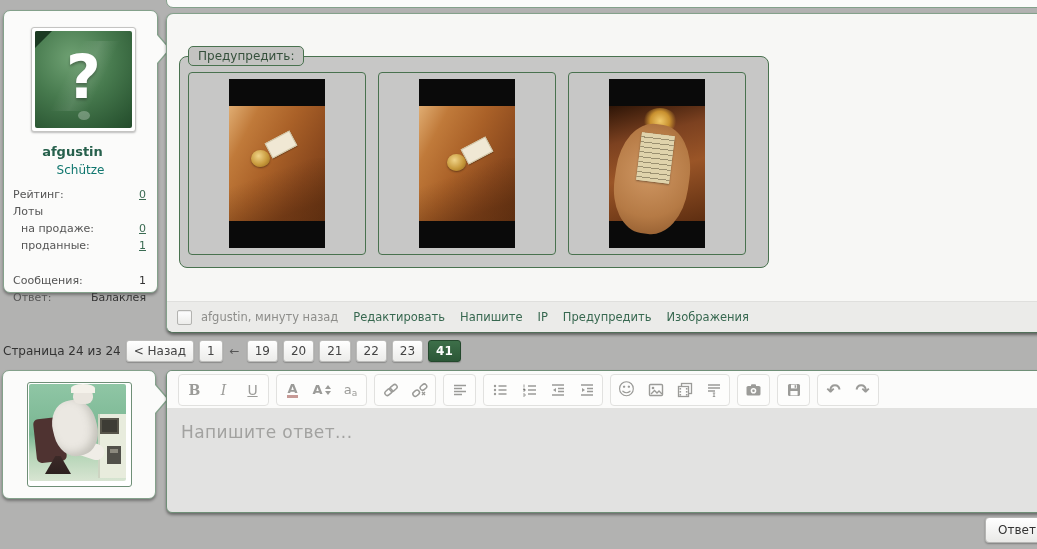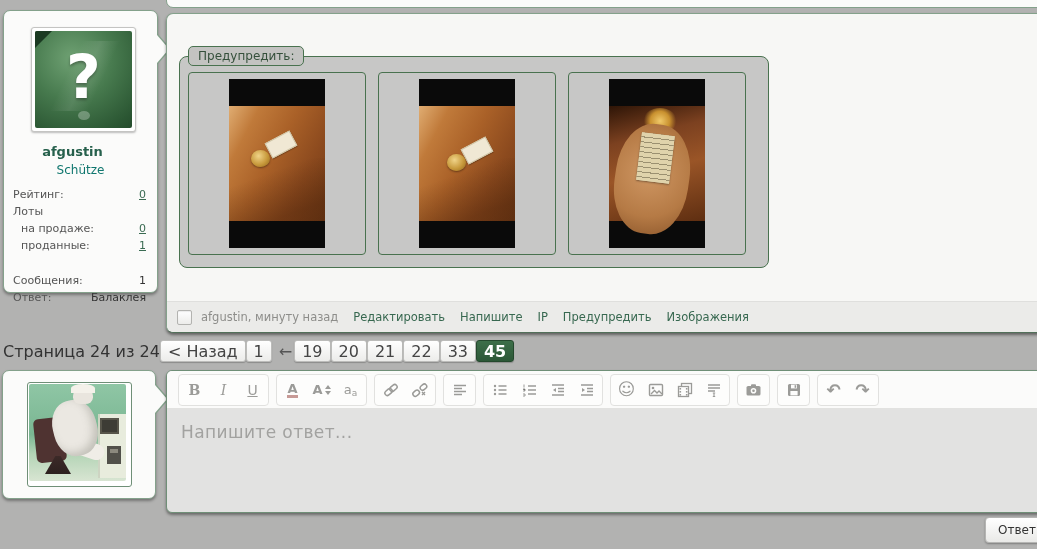--- a/index.html
+++ b/index.html
@@ -85,23 +85,23 @@
     background-image:repeating-linear-gradient(#e0d3ab 0 4px,#9b9070 4px 5px);}
   .glow{position:absolute;left:34px;top:2px;width:34px;height:26px;border-radius:50%;
     background:radial-gradient(circle,#f0c96a 0%,#c9912f 45%,transparent 75%);}
   .post-footer{position:absolute;left:0;right:0;bottom:0;height:30px;background:#ebebe9;
     border-top:1px solid #dfdfdd;border-radius:0 0 7px 7px;display:flex;align-items:center;padding-left:10px;}
   .chk{width:13px;height:13px;border:1px solid #b3b3b0;border-radius:2px;
     background:linear-gradient(#ffffff,#ececea);box-shadow:inset 0 1px 1px rgba(0,0,0,.08);cursor:pointer;}
   .author-time{margin-left:9px;font-size:11.5px;color:#8d8d8a;cursor:pointer;}
   .foot-link{margin-left:15px;font-size:11.5px;color:#376850;cursor:pointer;}
   
-  .pagination{position:absolute;left:3px;top:340px;height:22px;display:flex;align-items:center;font-size:16px;color:#333;}
+  .pagination{position:absolute;left:3px;top:340px;height:22px;display:flex;align-items:center;font-size:12px;color:#333;}
   .pg-btn{display:inline-flex;align-items:center;justify-content:center;height:20px;padding:0 7px;
-    background:linear-gradient(#ffffff,#ececea);border:1px solid #bcbcba;border-radius:3px;
+    margin-left:5px;background:linear-gradient(#ffffff,#ececea);border:1px solid #bcbcba;border-radius:3px;
     box-shadow:0 1px 1px rgba(0,0,0,.22);color:#444;cursor:pointer;white-space:nowrap;}
   .pg-btn.active{background:linear-gradient(#3d6f49,#2c5737);border-color:#24482d;color:#fff;font-weight:bold;}
   .pg-arrow{margin-left:7px;margin-right:2px;color:#555;}
   
   .reply-avatar-panel{left:2px;top:370px;width:152px;height:127px;}
   .reply-avatar-panel .ptr-b{top:12px}.reply-avatar-panel .ptr-f{top:14px}
   .reply-img-box{position:absolute;left:24px;top:11px;width:101px;height:101px;background:#fff;
     border:1px solid #6f8f77;border-radius:3px;padding:1px;}
   .reply-photo{width:97px;height:97px;position:relative;overflow:hidden;border-radius:2px;
     background:linear-gradient(180deg,#8fc6a5 0%,#7ab692 52%,#b4d4b6 72%,#d8e5d2 100%);}
@@ -242,22 +242,22 @@
 
 <div class="pagination">
   <span>Страница 24 из 24</span>
   <span class="pg-btn">&lt; Назад</span>
   <span class="pg-btn">1</span>
   <span class="pg-arrow">←</span>
   <span class="pg-btn">19</span>
   <span class="pg-btn">20</span>
   <span class="pg-btn">21</span>
   <span class="pg-btn">22</span>
-  <span class="pg-btn">33</span>
-  <span class="pg-btn active">45</span>
+  <span class="pg-btn">23</span>
+  <span class="pg-btn active">41</span>
 </div>
 
 <div class="panel reply-avatar-panel">
   <div class="ptr-b"></div>
   <div class="ptr-f"></div>
   <div class="reply-img-box">
     <div class="reply-photo">
       <div class="rp-desk"></div>
       <div class="rp-monitor"></div>
       <div class="rp-tower"></div>

